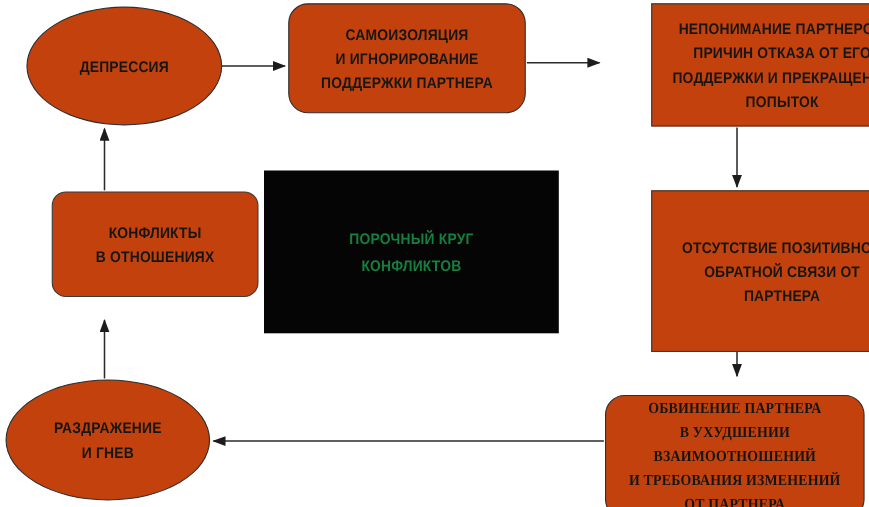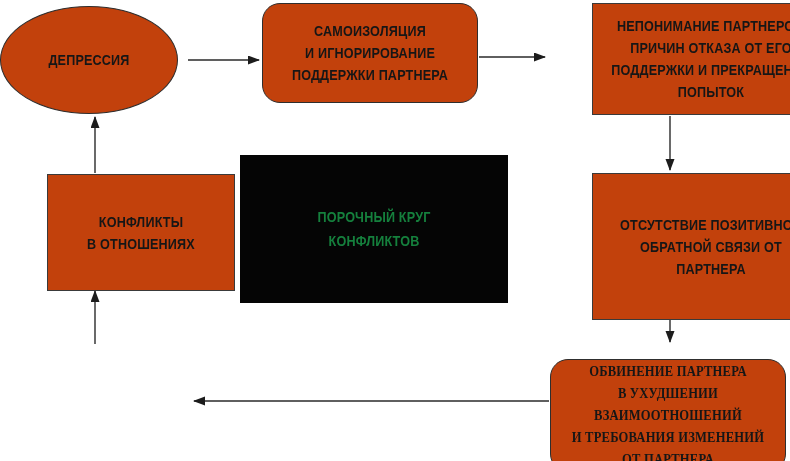--- a/index.html
+++ b/index.html
@@ -17,24 +17,24 @@
     font-weight:bold;font-size:14px;line-height:22px;
     white-space:pre-line;letter-spacing:.2px;
     transform:scaleX(.9);transform-origin:50% 50%;
   }
   .rect{border:1.4px solid #3a3a3a;margin-left:44px;}
   .rounded{border:1.4px solid #2e2e2e;border-radius:18px;}
   .ellipse{border:1.4px solid #2e2e2e;border-radius:50%;}
   .black{background:#050505;color:#15803d;border:none;align-items:center;}
   .black .lbl{line-height:24px;}
 
-  .n-depression{left:0;top:6px;width:178px;height:108px;}
+  .n-depression{left:24px;top:6px;width:178px;height:108px;}
   .n-isolation{left:262px;top:3px;width:216px;height:100px;}
   .n-misunderstanding{left:548px;top:3px;width:238px;height:112px;}
-  .n-conflicts{left:3px;top:174px;width:188px;height:117px;}
+  .n-conflicts{left:3px;top:174px;width:188px;height:96px;border-radius:13px;}
   .n-center{left:240px;top:155px;width:268px;height:148px;}
   .n-nofeedback{left:548px;top:173px;width:238px;height:147px;}
   .n-irritation{left:5px;top:345px;width:186px;height:110px;}
   .n-blame{left:550px;top:359px;width:236px;height:113px;font-family:Liberation Serif, serif;}
 </style>
 </head>
 <body>
 
 <div class="canvas">
 
@@ -78,20 +78,24 @@
   <div class="node black n-center">
     <span class="lbl">ПОРОЧНЫЙ КРУГ
 КОНФЛИКТОВ</span>
   </div>
 
   <div class="node rect n-nofeedback">
     <span class="lbl">ОТСУТСТВИЕ ПОЗИТИВНОЙ
 ОБРАТНОЙ СВЯЗИ ОТ ПАРТНЕРА</span>
   </div>
 
+  <div class="node ellipse n-irritation">
+    <span class="lbl">РАЗДРАЖЕНИЕ
+И ГНЕВ</span>
+  </div>
 
   <div class="node rounded n-blame">
     <span class="lbl">ОБВИНЕНИЕ ПАРТНЕРА
 В УХУДШЕНИИ ВЗАИМООТНОШЕНИЙ
 И ТРЕБОВАНИЯ ИЗМЕНЕНИЙ
 ОТ ПАРТНЕРА</span>
   </div>
 
 </div>
 

